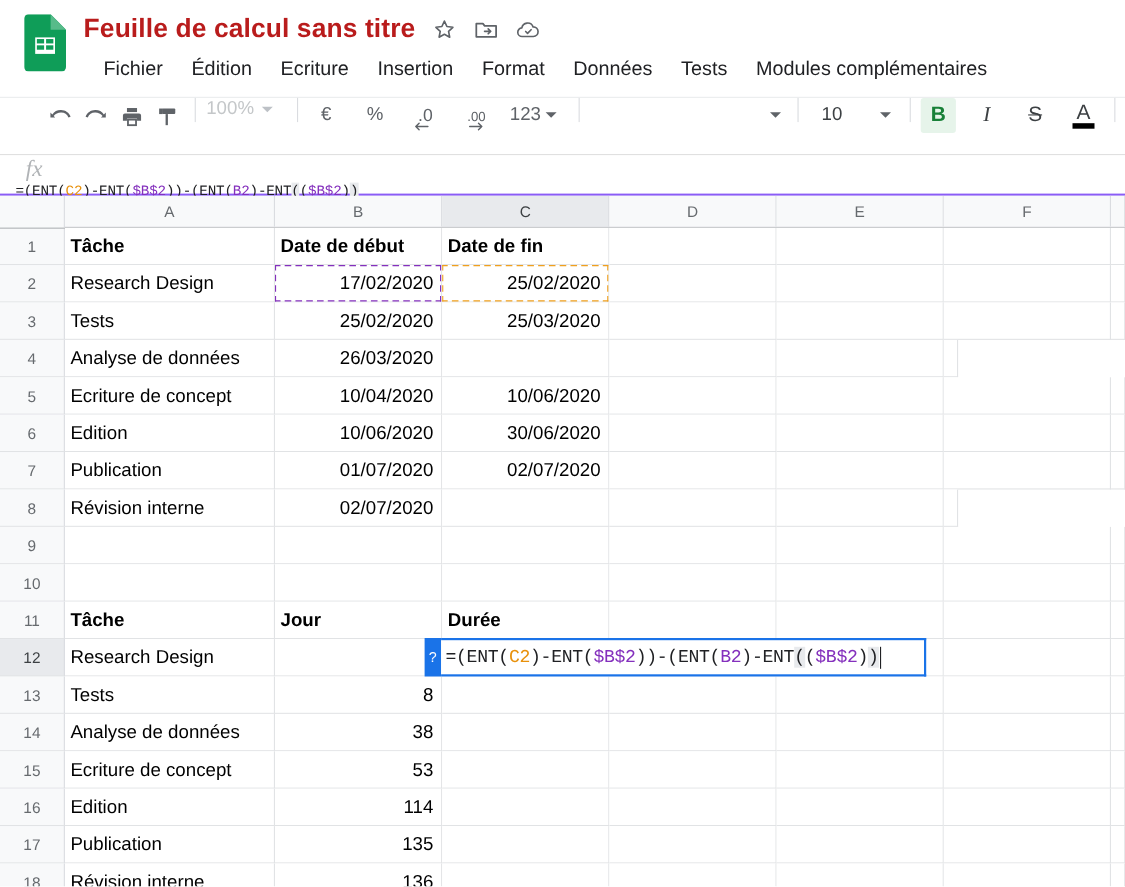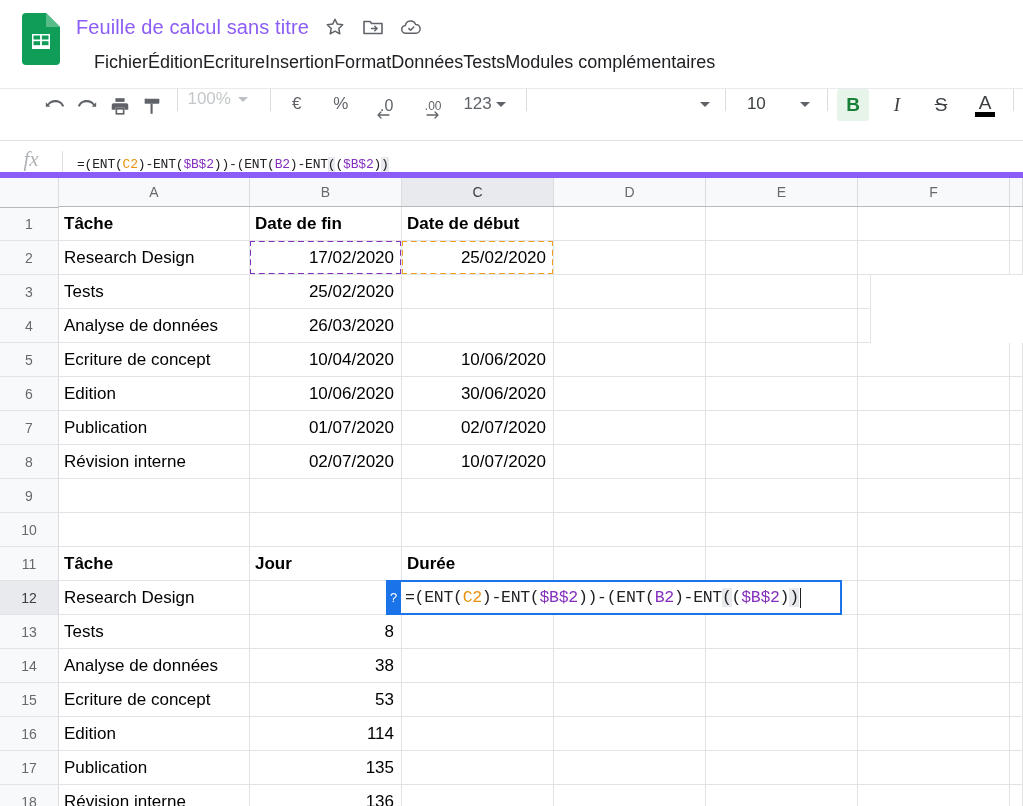--- a/index.html
+++ b/index.html
@@ -21,27 +21,27 @@
   #logo {
     position: absolute; left: 22px; top: 13px;
     width: 38px; height: 52px;
   }
   #title-row {
     position: absolute; left: 76px; top: 6px;
     display: flex; align-items: center; gap: 14px;
     height: 42px;
   }
   #doc-title {
-    font-size: 20px; color: #8b5cf6; font-weight: 400;
+    font-size: 24px; color: #b91c1c; font-weight: 700;
     white-space: nowrap; letter-spacing: .1px;
   }
   .hdr-icon { width: 24px; height: 24px; display:block; cursor:pointer; }
   #menu-row {
     position: absolute; left: 94px; top: 50px;
-    display: flex; align-items: center; 
+    display: flex; align-items: center; gap: 26px;
   }
   .menu-item {
     font-size: 18px; color: #202124; white-space: nowrap;
     padding: 2px 0; cursor: pointer;
   }
 
   
   #toolbar {
     height: 52px; position: relative;
     background: #ffffff;
@@ -80,22 +80,22 @@
     justify-content:flex-end;cursor:pointer;padding-right:6px;
   }
   .sizebox {
     width:86px;height:30px;display:flex;align-items:center;
     justify-content:space-between;cursor:pointer;padding:0 8px 0 12px;
   }
   .sizebox span { font-size:17px;color:#3c4043; }
 
   
   #formulabar {
-    height: 37px; display:flex; align-items:flex-end;
-    background:#fff; border-bottom:6px solid #8b5cf6;
+    height: 37px; display:flex; align-items:flex-start;
+    background:#fff; border-bottom:2px solid #8b5cf6;flex-direction:column;
   }
   #fx {
     width:62px; text-align:center;
     font-family:"Liberation Serif", serif; font-style:italic;
     font-size:21px; color:#b0b3b6;
   }
   #fbar-sep { width:1px;height:21px;background:#e0e0e0; }
   #formula-text {
     padding-left:14px; font-family:"Liberation Mono", monospace;
     font-size:13px; color:#202124; white-space:pre; letter-spacing:-0.2px;
@@ -337,39 +337,40 @@
       <div class="rowcell">13</div>
       <div class="rowcell">14</div>
       <div class="rowcell">15</div>
       <div class="rowcell">16</div>
       <div class="rowcell">17</div>
       <div class="rowcell">18</div>
     </div>
   <div id="cells">
       <div class="gridrow">
         <div class="cell w-a bold">Tâche</div>
+        <div class="cell w-b bold">Date de début</div>
         <div class="cell w-c bold">Date de fin</div>
-        <div class="cell w-b bold">Date de début</div>
         <div class="cell w-d bold"></div>
         <div class="cell w-e bold"></div>
         <div class="cell w-f bold"></div>
         <div class="cell w-g bold"></div>
       </div>
       <div class="gridrow">
         <div class="cell w-a">Research Design</div>
         <div class="cell w-b num">17/02/2020<div class="ref-ring ring-purple"></div></div>
         <div class="cell w-c num">25/02/2020<div class="ref-ring ring-orange"></div></div>
         <div class="cell w-d num"></div>
         <div class="cell w-e num"></div>
         <div class="cell w-f num"></div>
         <div class="cell w-g num"></div>
       </div>
       <div class="gridrow">
         <div class="cell w-a">Tests</div>
         <div class="cell w-b num">25/02/2020</div>
+        <div class="cell w-c num">25/03/2020</div>
         <div class="cell w-d num"></div>
         <div class="cell w-e num"></div>
         <div class="cell w-f num"></div>
         <div class="cell w-g num"></div>
       </div>
       <div class="gridrow">
         <div class="cell w-a">Analyse de données</div>
         <div class="cell w-b num">26/03/2020</div>
         <div class="cell w-d num"></div>
         <div class="cell w-e num"></div>
@@ -399,21 +400,20 @@
         <div class="cell w-b num">01/07/2020</div>
         <div class="cell w-c num">02/07/2020</div>
         <div class="cell w-d num"></div>
         <div class="cell w-e num"></div>
         <div class="cell w-f num"></div>
         <div class="cell w-g num"></div>
       </div>
       <div class="gridrow">
         <div class="cell w-a">Révision interne</div>
         <div class="cell w-b num">02/07/2020</div>
-        <div class="cell w-c num">10/07/2020</div>
         <div class="cell w-d num"></div>
         <div class="cell w-e num"></div>
         <div class="cell w-f num"></div>
         <div class="cell w-g num"></div>
       </div>
       <div class="gridrow">
         <div class="cell w-a"></div>
         <div class="cell w-b"></div>
         <div class="cell w-c"></div>
         <div class="cell w-d"></div>

